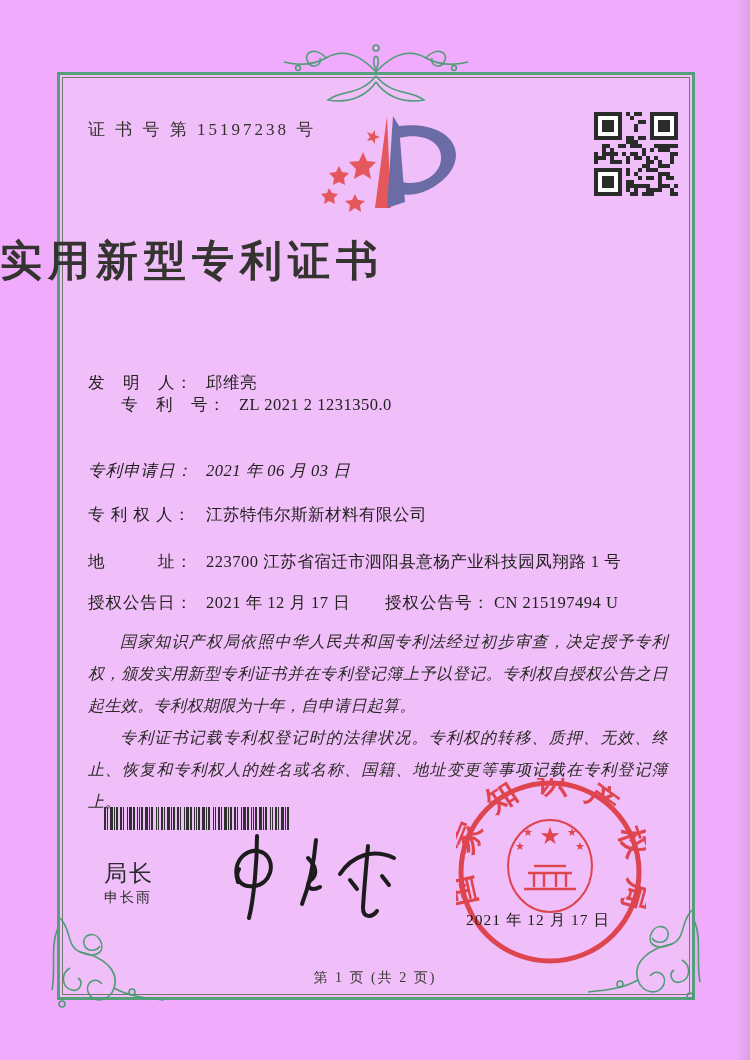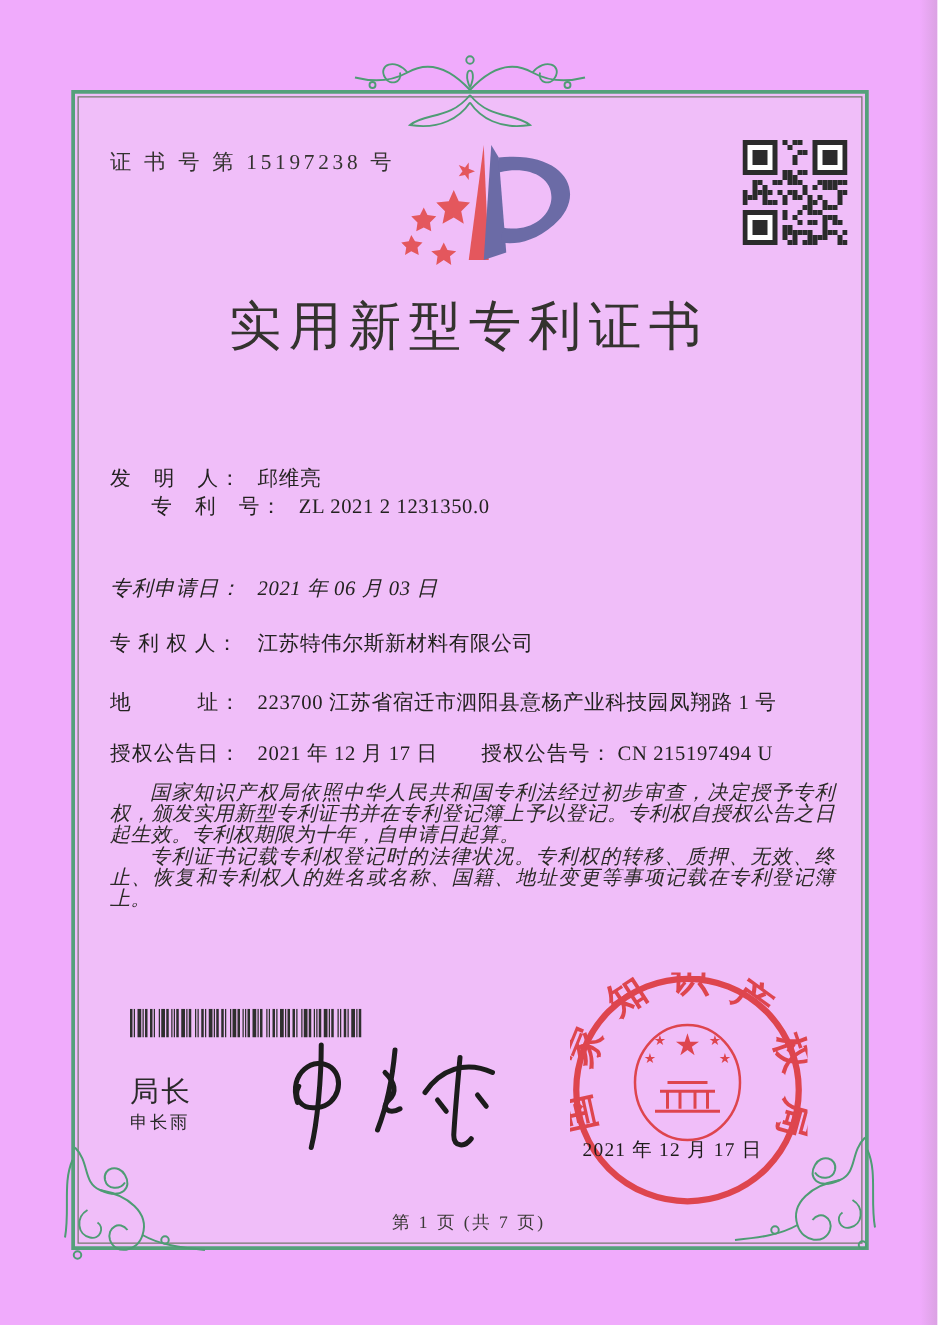--- a/index.html
+++ b/index.html
@@ -26,36 +26,36 @@
   .ornament { position:absolute; pointer-events:none; }
   .ornament svg path, .ornament svg circle { stroke:#4e9c74; fill:none; }
   
   .cert-no {
     position:absolute; left:88px; top:118px;
     font-size:17px; letter-spacing:3px; color:#33322f;
   }
   .logo { position:absolute; left:303px; top:104px; width:168px; height:114px; }
   .qr { position:absolute; left:594px; top:112px; width:84px; height:84px; }
   .title {
-    position:absolute; left:0; top:233px; width:750px; text-align:center;
-    font-size:42px; font-weight:normal; letter-spacing:6px; color:#34332f;
+    position:absolute; left:0; top:233px; width:750px; text-align:left;
+    font-size:42px; font-weight:bold; letter-spacing:6px; color:#34332f;
   }
   
   .field { position:absolute; left:88px; width:590px; font-size:16.5px; white-space:nowrap; color:#232220; }
   .field .lbl { display:inline-block; min-width:118px; letter-spacing:1px; }
   .field .val { letter-spacing:0.5px; }
   .f-name   { top:322px; } .f-inv  { top:372px; }
   .f-pno    { top:394px;margin-left:33px; } .f-fdate{ top:460px;font-style:italic; }
   .f-owner  { top:504px; } .f-addr { top:551px; }
   .f-gdate  { top:592px; }
   .field .pair2 { position:absolute; left:297px; top:0; }
   
   .body-text {
     position:absolute; left:88px; top:626px; width:580px;
-    font-size:16px; line-height:17px; text-align:justify;
+    font-size:16px; line-height:32px; text-align:justify;
     font-style:italic; letter-spacing:0.4px; color:#2b2a27;
   }
   .body-text p { text-indent:2em; }
   
   .barcode { position:absolute; left:104px; top:807px; width:186px; height:23px; }
   .director-title { position:absolute; left:104px; top:858px; font-size:23px; letter-spacing:2px; }
   .director-name  { position:absolute; left:104px; top:889px; font-size:14px; letter-spacing:2px;text-align:center; }
   .signature { position:absolute; left:208px; top:828px; width:210px; height:100px; }
   .seal { position:absolute; left:456px; top:778px; width:190px; height:190px; opacity:0.92; }
   .seal-date {
@@ -401,14 +401,14 @@
           <path d="M78,88 h32"></path>
           <path d="M72,95 h44"></path>
           <path d="M78,95 v14 M88,95 v14 M100,95 v14 M110,95 v14"></path>
           <path d="M68,111 h52"></path>
         </g>
       </g>
     </svg>
   </div>
   <div class="seal-date">2021 年 12 月 17 日</div>
 
-  <div class="page-num">第 1 页 (共 7 页)</div>
+  <div class="page-num">第 1 页 (共 2 页)</div>
 </div>
 
 </body></html>

